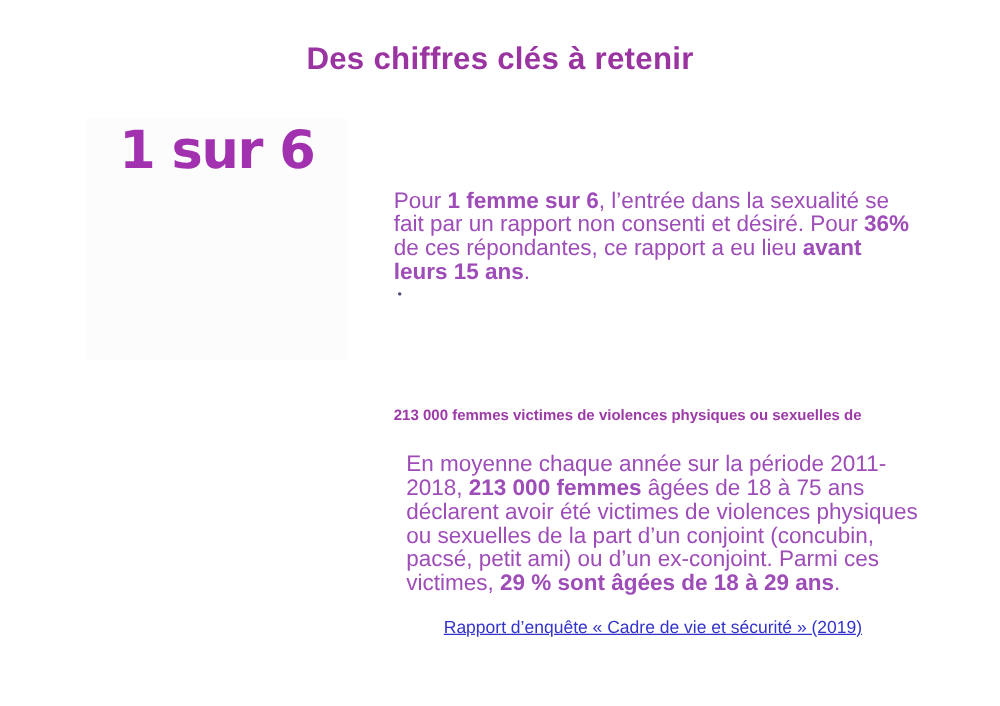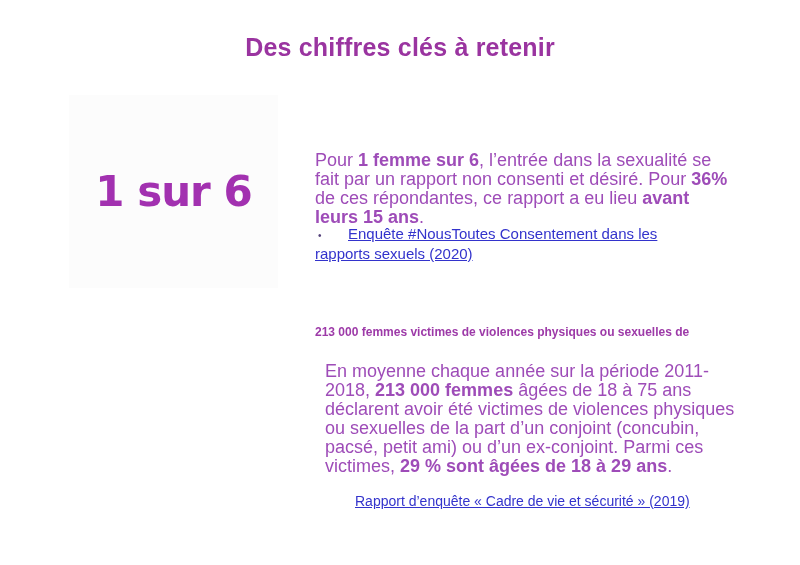--- a/index.html
+++ b/index.html
@@ -22,21 +22,21 @@
     font-weight: bold;
     color: var(--title, #9a34a0);
     letter-spacing: 0.2px;
   }
   .card {
     position: absolute;
     left: 69px;
     width: 209px;
     background: var(--card_bg, #fcfcfc);
     display: flex;
-    align-items: center;
+    align-items: flex-start;
     justify-content: center;
   }
   .card1 { top: 95px;  height: 193px; }
   .card2 { top: 319px; height: 192px; }
   .stat {
     font-family: "DejaVu Sans", "Liberation Sans", sans-serif;
     font-size: 42px;
     font-weight: 700;
     color: var(--stat, #a231b0);
     white-space: nowrap;
@@ -100,21 +100,20 @@
 
   <div class="card card1">
     <span class="stat">1 sur 6</span>
   </div>
 
 
   <p class="col bodytext pos-b1"><span>Pour </span><span class="b">1 femme sur 6</span><span>, l’entrée dans la sexualité se fait par un rapport non consenti et désiré. Pour </span><span class="b">36%</span><span> de ces répondantes, ce rapport a eu lieu </span><span class="b">avant leurs 15 ans</span><span>.</span></p>
 
   <div class="col linkblock">
     <span class="bullet">•</span>
-    <a class="link"><span>Enquête #NousToutes Consentement dans les</span><br><span>rapports sexuels (2020)</span></a>
   </div>
 
 
   <div class="col heading pos-h2">
     <div>213 000 femmes victimes de violences physiques ou sexuelles de</div>
   </div>
 
   <p class="col bodytext pos-b2"><span>En moyenne chaque année sur la période 2011-2018, </span><span class="b">213 000 femmes</span><span> âgées de 18 à 75 ans déclarent avoir été victimes de violences physiques ou sexuelles de la part d’un conjoint (concubin, pacsé, petit ami) ou d’un ex-conjoint. Parmi ces victimes, </span><span class="b">29 % sont âgées de 18 à 29 ans</span><span>.</span></p>
 
   <div class="col link2wrap">

